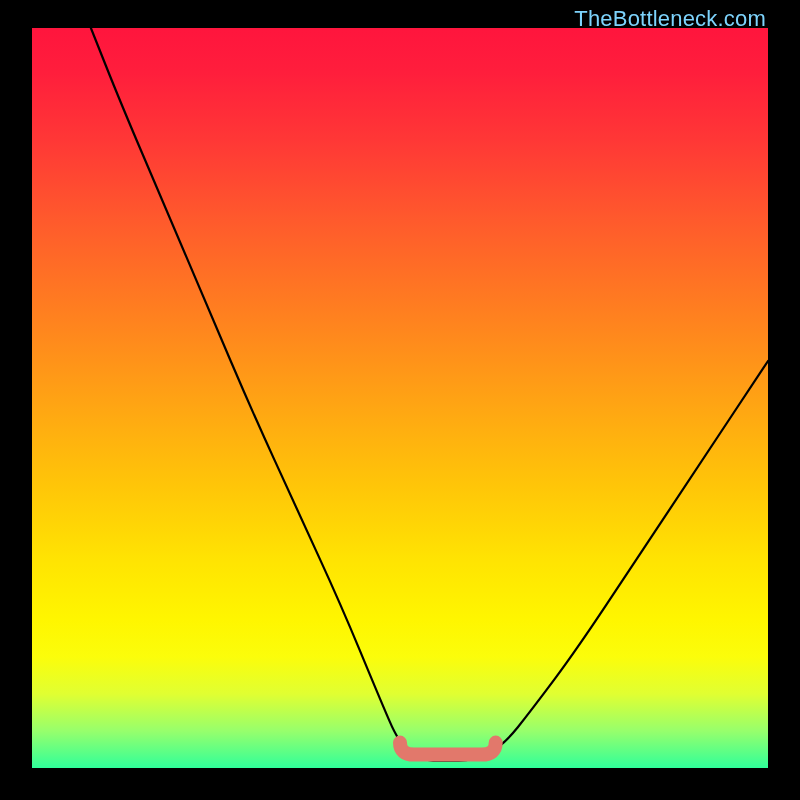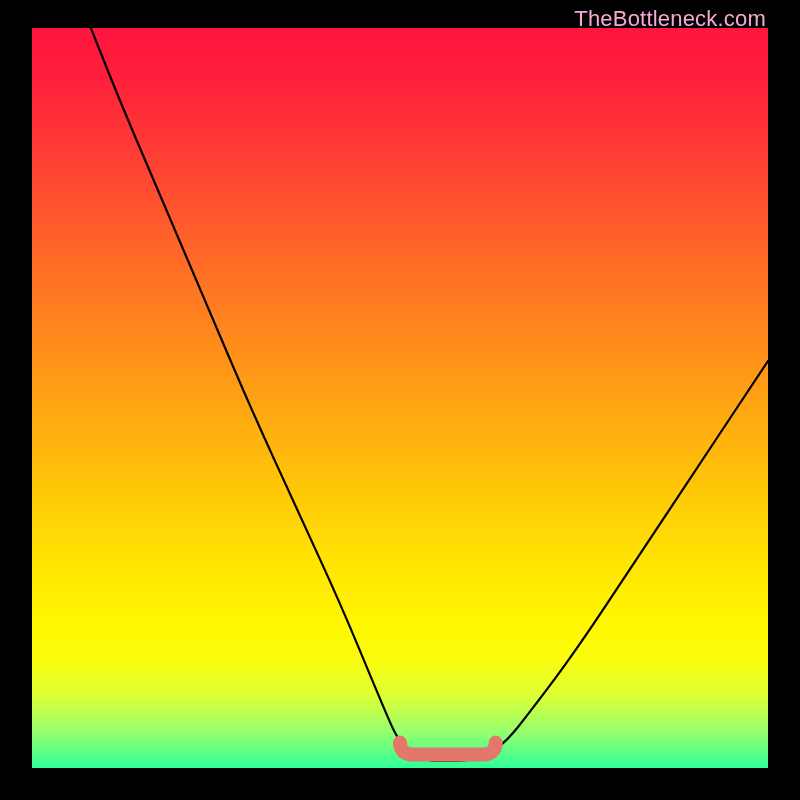--- a/index.html
+++ b/index.html
@@ -37,21 +37,21 @@
       #e0ff32 90%,
       #97ff6c 95%,
       #30ff9a 100%
     );
     overflow: hidden;
   }
   .watermark {
     position: absolute;
     top: 6px;
     right: 34px;
-    color: #f9a8d4;
+    color: #7dd3fc;
     font-size: 22px;
     font-weight: 400;
     letter-spacing: 0.2px;
     user-select: none;
   }
   svg.curve {
     position: absolute;
     left: 0;
     top: 0;
     width: 736px;

